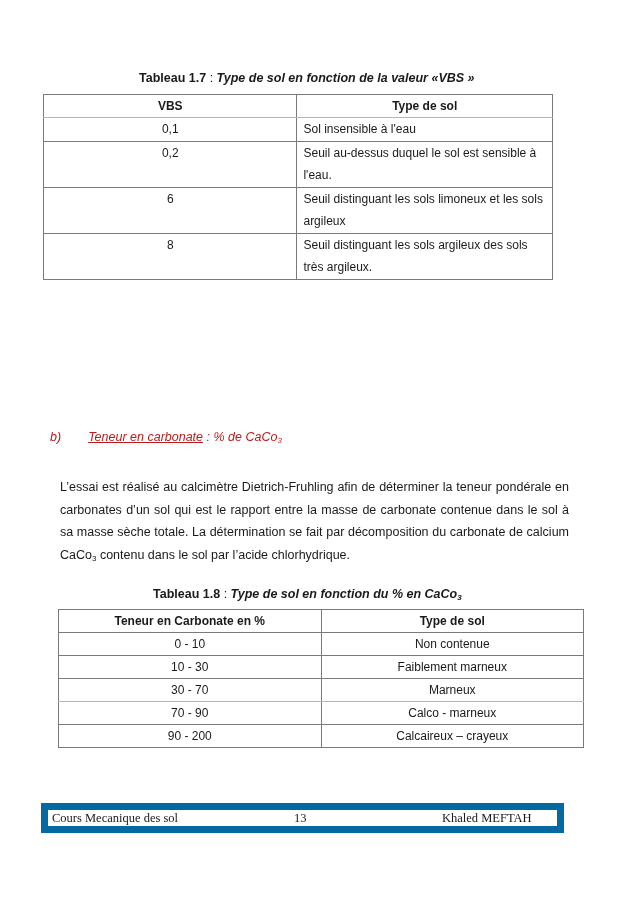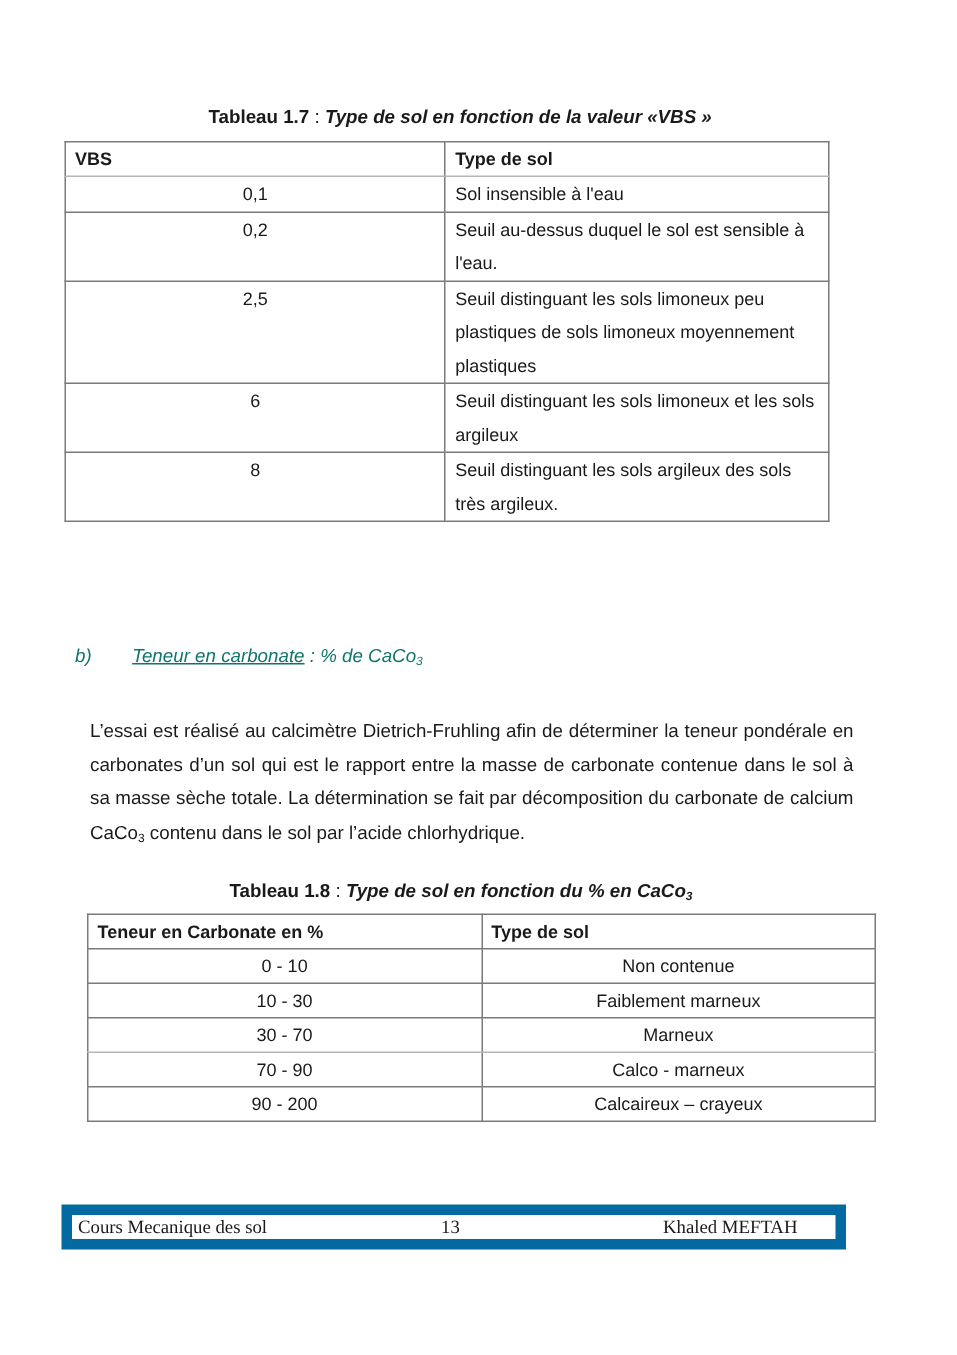--- a/index.html
+++ b/index.html
@@ -4,25 +4,25 @@
 <style>
   html, body { margin: 0; padding: 0; background: #ffffff; }
   body { width: 638px; height: 903px; position: relative; overflow: hidden;
          font-family: "Liberation Sans", sans-serif; color: #1a1a1a; }
   .abs { position: absolute; }
   .caption { font-size: 12.5px; font-weight: bold; white-space: nowrap; }
   .caption .it { font-style: italic; }
   .caption .plain { font-weight: normal; }
   table.t { position: absolute; border-collapse: collapse; font-size: 12px; }
   table.t td, table.t th { border: 1px solid #7a7a7a; padding: 0 6px; vertical-align: top; }
-  table.t th { font-weight: bold; text-align: left; height: 22px; line-height: 22px; border-bottom-color: #b5b5b5; }
+  table.t th { font-weight: bold; text-align: center; height: 22px; line-height: 22px; border-bottom-color: #b5b5b5; }
   #t17 td { line-height: 22.5px; }
   #t17 td.c1 { text-align: center; }
   #t18 td { text-align: center; height: 22px; line-height: 22px; }
-  .section-b { left: 50px; top: 430px; color: #0f766e; font-size: 12.5px; font-style: italic; white-space: nowrap; }
+  .section-b { left: 50px; top: 430px; color: #b91c1c; font-size: 12.5px; font-style: italic; white-space: nowrap; }
   .section-b .title { text-decoration: underline; margin-left: 27px; }
   .para { left: 60px; top: 476px; width: 509px; font-size: 12.5px; line-height: 22.5px; text-align: justify; }
   .footer { left: 41px; top: 803px; width: 509px; height: 16px; border: 7px solid #0369a1; font-family: "Liberation Serif", serif; font-size: 12.5px; line-height: 16px; }
   .footer span { position: absolute; top: 0; }
   sub { font-size: 8px; vertical-align: -2px; }
 </style>
 </head>
 <body>
 
 <div class="abs caption" style="left:139px; top:71px;">
@@ -39,24 +39,20 @@
     <th>VBS</th>
     <th>Type de sol</th>
   </tr>
   <tr style="height:22px">
     <td class="c1">0,1</td>
     <td>Sol insensible à l'eau</td>
   </tr>
   <tr style="height:45px">
     <td class="c1">0,2</td>
     <td>Seuil au-dessus duquel le sol est sensible à l'eau.</td>
-  </tr>
-  <tr style="height:67px">
-    <td class="c1">2,5</td>
-    <td>Seuil distinguant les sols limoneux peu plastiques de sols limoneux moyennement plastiques</td>
   </tr>
   <tr style="height:45px">
     <td class="c1">6</td>
     <td>Seuil distinguant les sols limoneux et les sols argileux</td>
   </tr>
   <tr style="height:45px">
     <td class="c1">8</td>
     <td>Seuil distinguant les sols argileux des sols très argileux.</td>
   </tr>
 </tbody>

